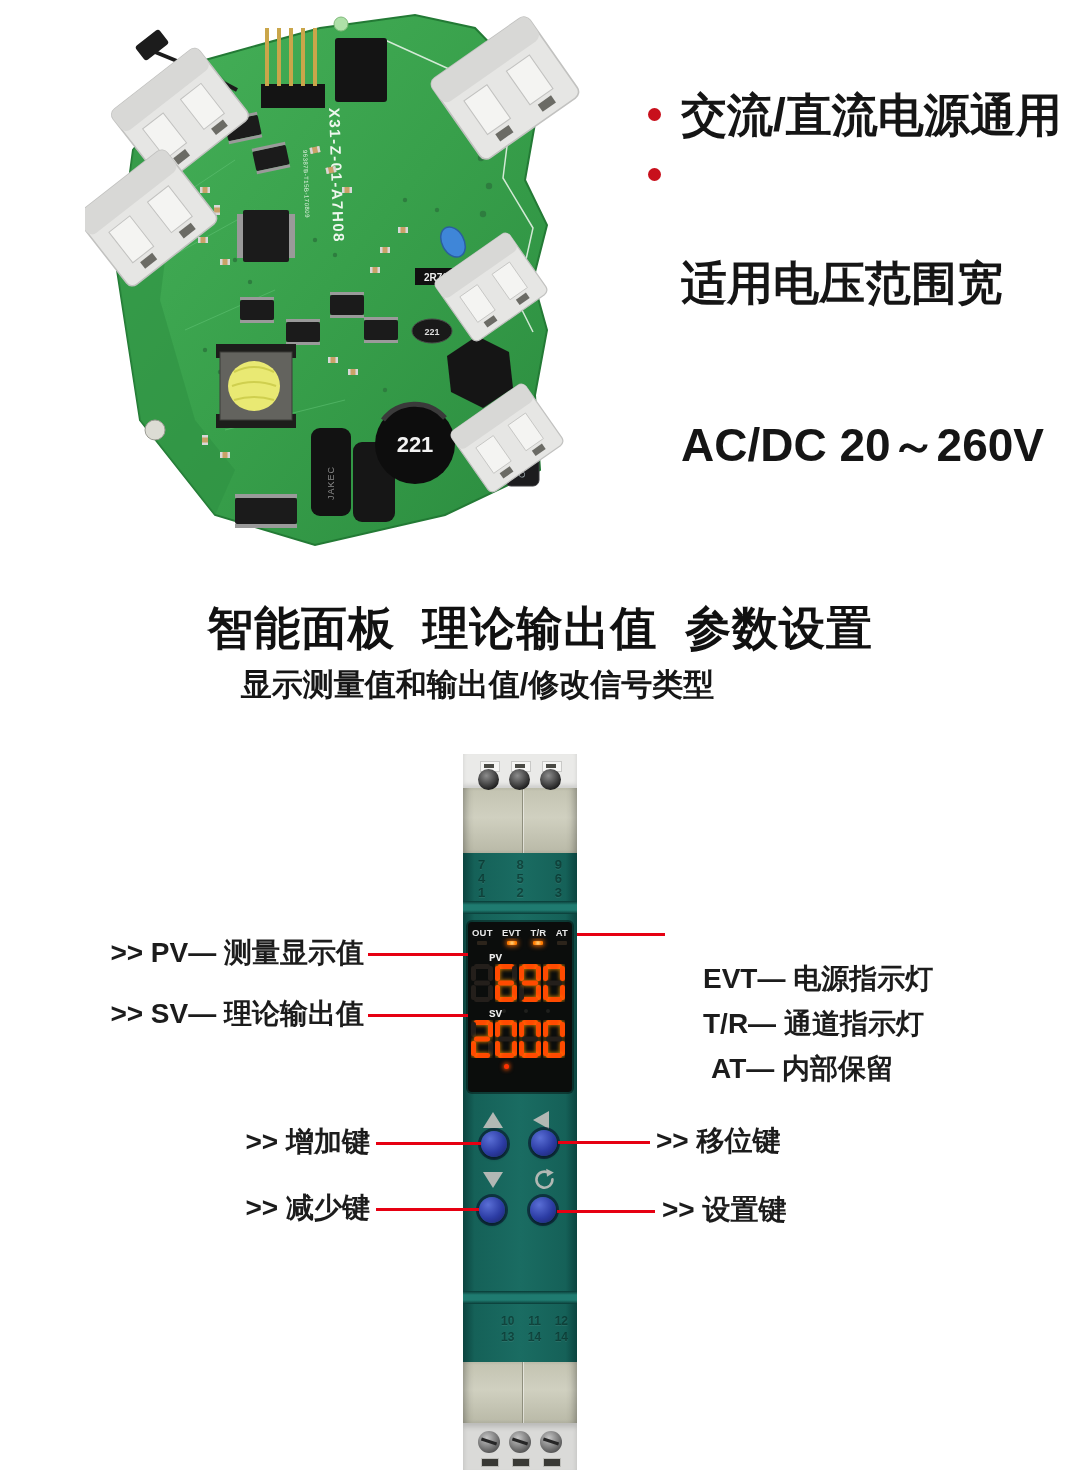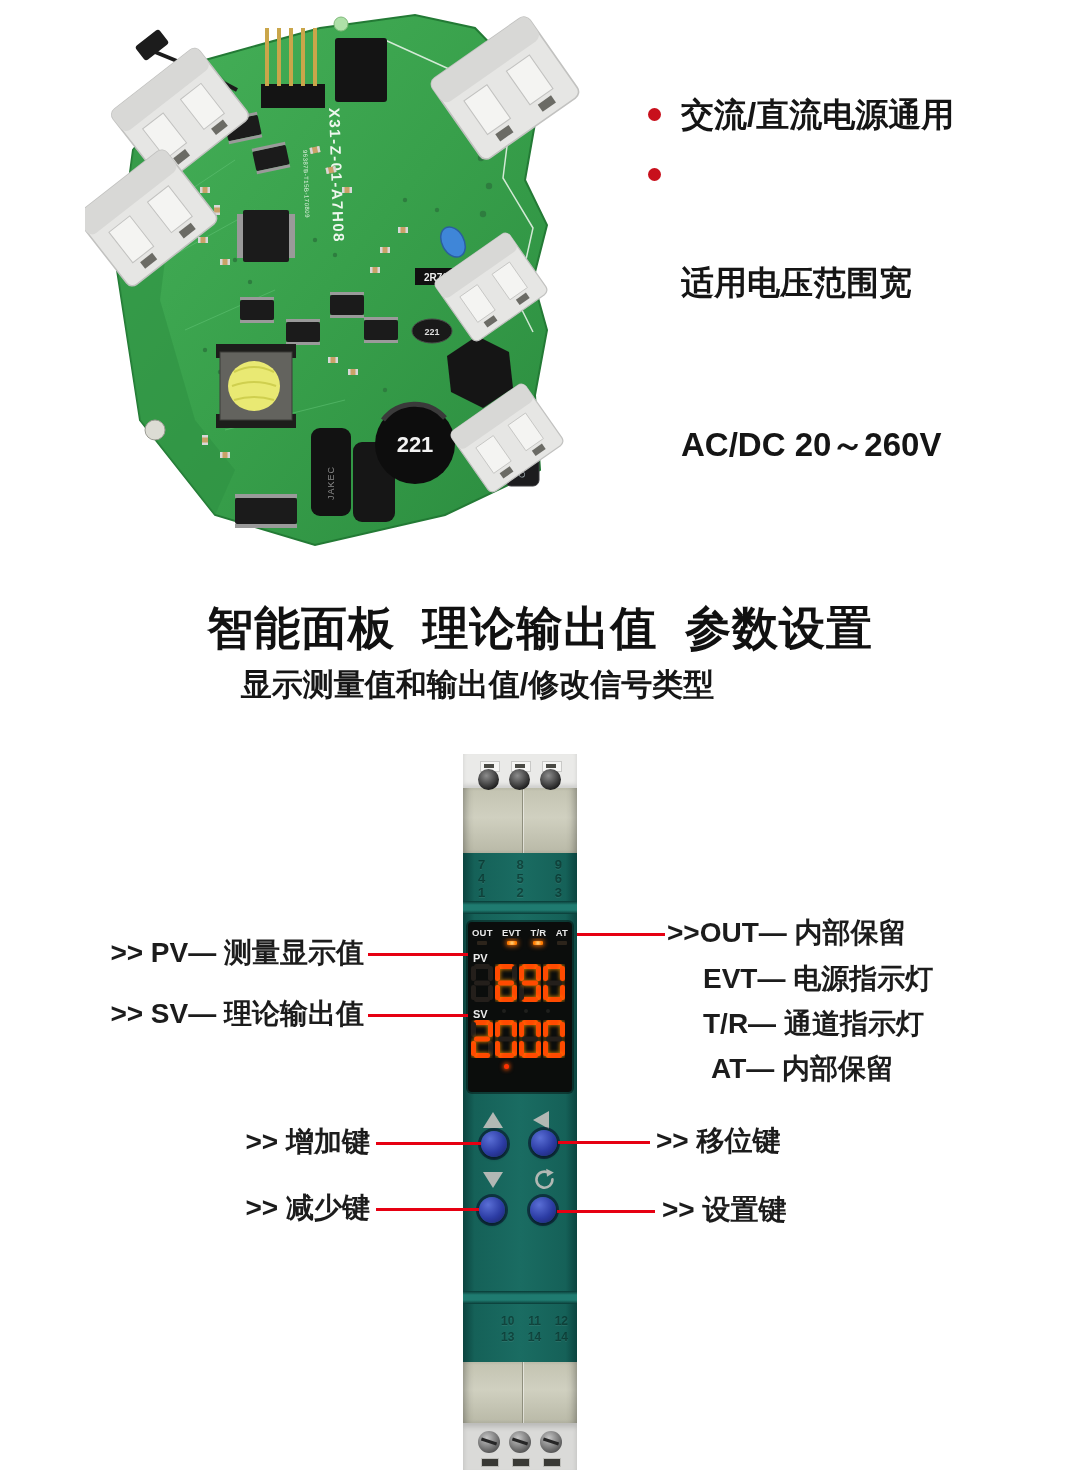--- a/index.html
+++ b/index.html
@@ -2,21 +2,21 @@
 <html><head>
 <meta charset="utf-8">
 <style>
   html,body{margin:0;padding:0;background:#fff;}
   .page{position:relative;width:1080px;height:1470px;background:#fff;overflow:hidden;
         font-family:"Liberation Sans","DejaVu Sans",sans-serif;color:#111;}
   
   .features{position:absolute;left:648px;top:88px;}
   .feature-item{display:flex;align-items:flex-start;margin-bottom:6px;}
   .bullet-dot{flex:0 0 13px;width:13px;height:13px;border-radius:50%;background:#c8101c;margin:20px 20px 0 0;}
-  .feature-text{font-size:33px;line-height:54px;font-weight:600;color:#151515;white-space:pre;}
+  .feature-text{font-size:46px;line-height:54px;font-weight:600;color:#151515;white-space:pre;}
   
   .sec-title{position:absolute;left:0;top:598px;width:1080px;text-align:center;
              font-size:46px;font-weight:bold;color:#111;white-space:pre;letter-spacing:1px;}
   .sec-subtitle{position:absolute;left:0;top:664px;width:955px;text-align:center;
                 font-size:31px;font-weight:bold;color:#161616;white-space:pre;}
   
   .c-line{position:absolute;height:3px;background:#e60012;}
   .c-text{position:absolute;font-size:28px;font-weight:600;color:#1c1c1c;line-height:40px;white-space:pre;}
   .c-left{text-align:right;}
   
@@ -40,21 +40,21 @@
   .num-grid-top .num-row{padding:0 15px;font-size:13px;line-height:14px;}
   .num-grid-bot .num-row{padding:0 9px;font-size:12px;line-height:16px;margin-left:29px;}
   
   .bezel{position:absolute;left:5px;top:69px;width:104px;height:170px;background:#0b0d0c;border-radius:4px;
          box-shadow:0 0 0 2px rgba(0,0,0,.4);}
   .ind-row{position:absolute;left:4px;top:5px;right:4px;display:flex;justify-content:space-between;}
   .ind-col{text-align:center;text-decoration:underline;}
   .ind-label{font-size:9.5px;font-weight:bold;color:#e8e8e8;letter-spacing:.2px;}
   .ind-led{width:10px;height:4px;border-radius:1px;background:#2c241b;margin:3px auto 0;}
   .ind-led.on{background:radial-gradient(circle,#ffd27a 0%,#ff7a00 70%);box-shadow:0 0 5px 1px rgba(255,110,0,.9);}
-  .disp-label{position:absolute;left:5px;font-size:11px;font-weight:bold;color:#ececec;}
+  .disp-label{position:absolute;left:21px;font-size:11px;font-weight:bold;color:#ececec;font-family:Liberation Mono, monospace;}
   .digit-row{position:absolute;left:3px;display:flex;gap:2px;}
   .seg-digit{width:22px;height:38px;display:block;}
   .seg-off{fill:#241f1b;}
   .seg-on{fill:#ff4a00;filter:drop-shadow(0 0 2px rgba(255,150,0,.95));}
   .dp-dot{position:absolute;width:4px;height:4px;border-radius:50%;background:#1f1f1d;}
   .dp-red{position:absolute;left:36px;top:142px;width:5px;height:5px;border-radius:50%;background:#ff3000;
           box-shadow:0 0 4px 1px rgba(255,80,0,.9);}
   
   .tri{position:absolute;width:0;height:0;}
   .tri-up{border-left:10px solid transparent;border-right:10px solid transparent;border-bottom:16px solid #b2b8b4;}
@@ -409,20 +409,19 @@
   <div class="c-line" style="left:376px;top:1142px;width:105px"></div>
   <div class="c-line" style="left:558px;top:1141px;width:92px"></div>
   <div class="c-line" style="left:376px;top:1208px;width:103px"></div>
   <div class="c-line" style="left:557px;top:1210px;width:98px"></div>
 
   <div class="c-text c-left" style="left:100px;top:933px;width:264px">&gt;&gt; PV— 测量显示值</div>
   <div class="c-text c-left" style="left:100px;top:994px;width:264px">&gt;&gt; SV— 理论输出值</div>
   <div class="c-text c-left" style="left:180px;top:1122px;width:190px">&gt;&gt; 增加键</div>
   <div class="c-text c-left" style="left:180px;top:1188px;width:190px">&gt;&gt; 减少键</div>
 
-  <div class="c-text" style="left:667px;top:913px">&gt;&gt;OUT— 内部保留</div>
   <div class="c-text" style="left:703px;top:959px">EVT— 电源指示灯</div>
   <div class="c-text" style="left:703px;top:1004px">T/R— 通道指示灯</div>
   <div class="c-text" style="left:711px;top:1049px">AT— 内部保留</div>
   <div class="c-text" style="left:656px;top:1121px">&gt;&gt; 移位键</div>
   <div class="c-text" style="left:662px;top:1190px">&gt;&gt; 设置键</div>
 
 </div>
 
 </body></html>

